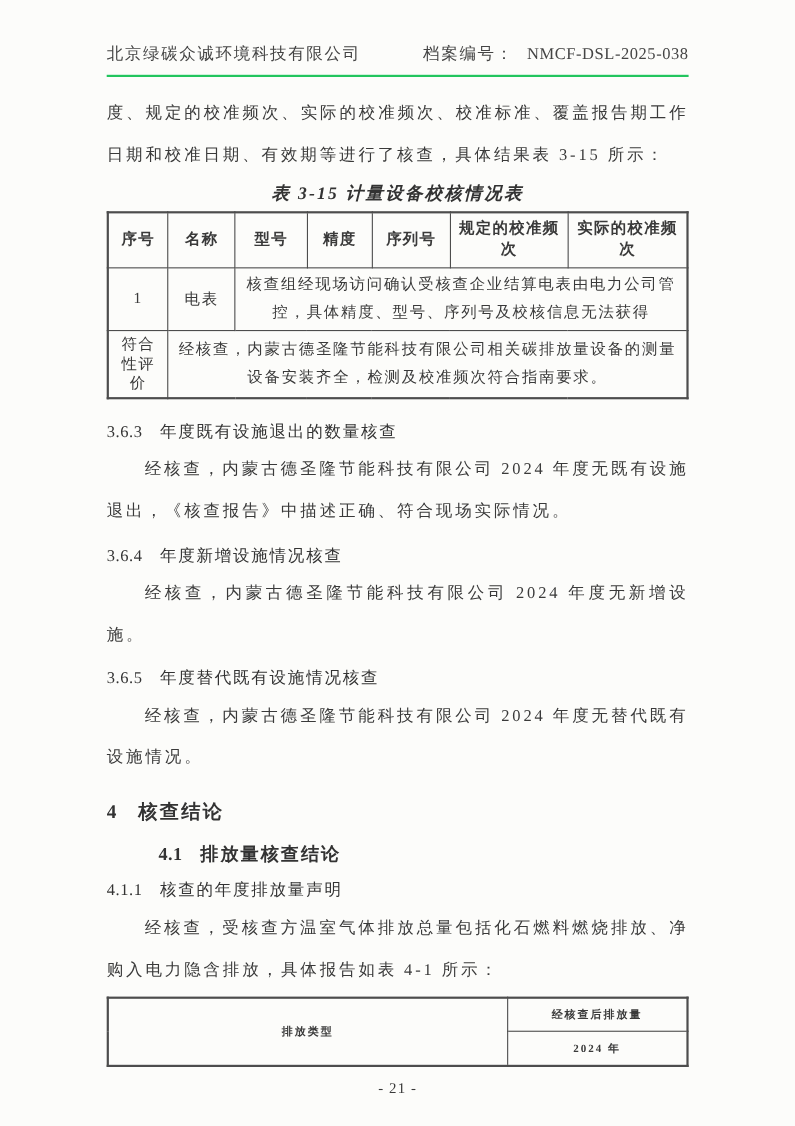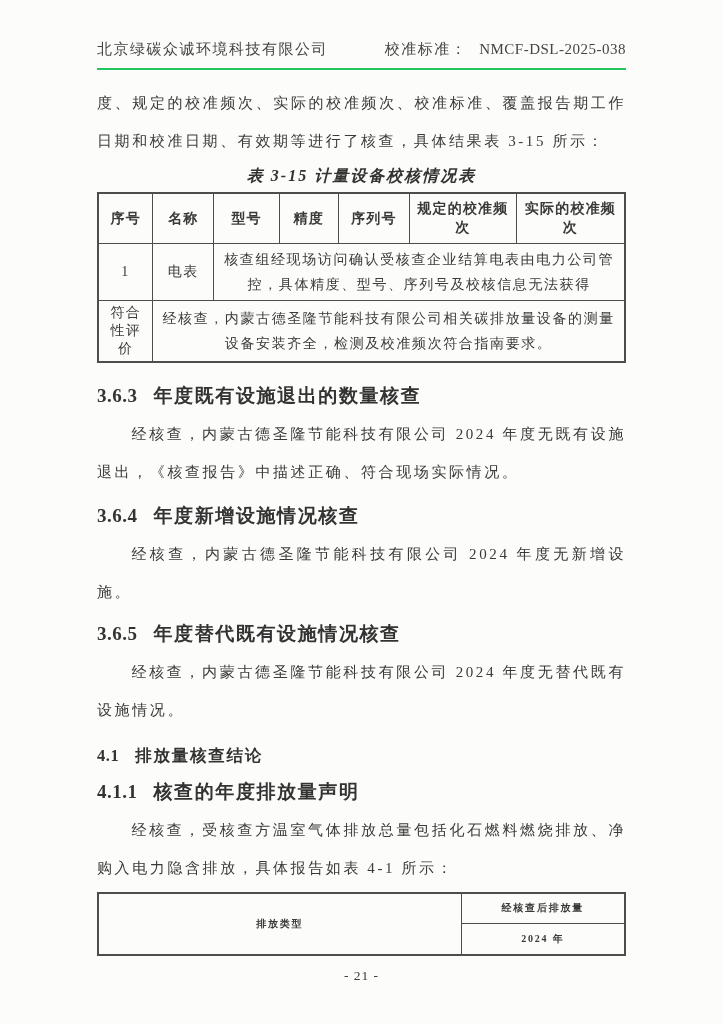--- a/index.html
+++ b/index.html
@@ -29,21 +29,21 @@
   .body-text {
     font-size: 15px; line-height: 38px;
     letter-spacing: 2.6px;
     text-align: justify;
     color: #3a3a3a;
   }
   .indent { text-indent: 2.3em; }
   .mt-p1 { margin-top: 14px; }
 
   
-  .h3 { font-size: 19px; font-weight: 700; color: #333; letter-spacing: 1.6px; }
+  .h3 { font-size: 15px; font-weight: 400; color: #333; letter-spacing: 1.6px; }
   .h3 .h-num { display: inline-block; margin-right: 16px; letter-spacing: 0.5px; }
   .h1 { font-size: 17.5px; font-weight: 700; color: #333; letter-spacing: 2px; }
   .h1 .h-num { display: inline-block; margin-right: 18px; }
   .h2 { font-size: 16.5px; font-weight: 700; color: #333; letter-spacing: 1.8px; }
   .h2 .h-num { display: inline-block; margin-right: 16px; letter-spacing: 0.5px; }
 
   
   .table-title {
     text-align: center; font-weight: 700; font-size: 16px;
     letter-spacing: 2px; color: #333;
@@ -75,21 +75,21 @@
   }
 </style>
 </head>
 <body>
 
 <div class="page">
 
   <div class="doc-header">
     <span>北京绿碳众诚环境科技有限公司</span>
     <span>
-      <span class="fileno-label">校准标准：</span><span class="fileno-value">NMCF-DSL-2025-038</span>
+      <span class="fileno-label">档案编号：</span><span class="fileno-value">NMCF-DSL-2025-038</span>
     </span>
   </div>
 
   <p class="body-text mt-p1">度、规定的校准频次、实际的校准频次、校准标准、覆盖报告期工作日期和校准日期、有效期等进行了核查，具体结果表 3-15 所示：</p>
 
   <div class="table-title" style="margin-top:6px;font-style:italic;">表 3-15 计量设备校核情况表</div>
 
   <table class="t315" style="margin-top:5px;">
     <colgroup>
       <col style="width:10.4%">
@@ -130,22 +130,25 @@
   <div class="h3" style="margin-top:12px;">
     <span class="h-num">3.6.4</span><span>年度新增设施情况核查</span>
   </div>
   <p class="body-text indent" style="margin-top:6px;">经核查，内蒙古德圣隆节能科技有限公司 2024 年度无新增设施。</p>
 
   <div class="h3" style="margin-top:10px;">
     <span class="h-num">3.6.5</span><span>年度替代既有设施情况核查</span>
   </div>
   <p class="body-text indent" style="margin-top:6px;">经核查，内蒙古德圣隆节能科技有限公司 2024 年度无替代既有设施情况。</p>
 
+  <div class="h1" style="margin-top:18px;">
+    <span class="h-num">4</span><span>核查结论</span>
+  </div>
 
-  <div class="h2" style="margin-top:16px;">
+  <div class="h2" style="margin-top:16px;margin-left:47px;">
     <span class="h-num">4.1</span><span>排放量核查结论</span>
   </div>
 
   <div class="h3" style="margin-top:12px;">
     <span class="h-num">4.1.1</span><span>核查的年度排放量声明</span>
   </div>
   <p class="body-text indent" style="margin-top:6px;">经核查，受核查方温室气体排放总量包括化石燃料燃烧排放、净购入电力隐含排放，具体报告如表 4-1 所示：</p>
 
 
   <table class="t41" style="margin-top:5px;">

